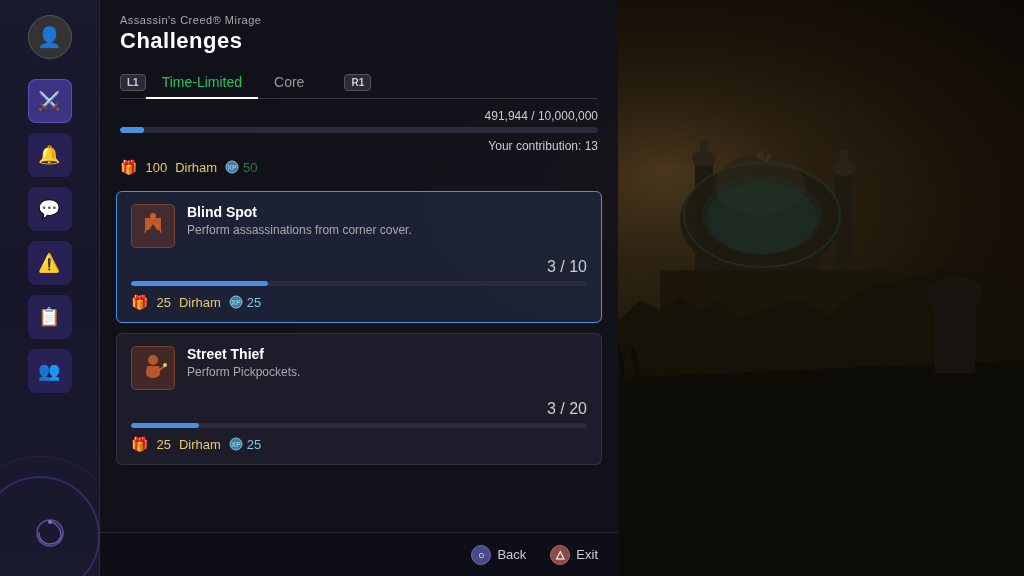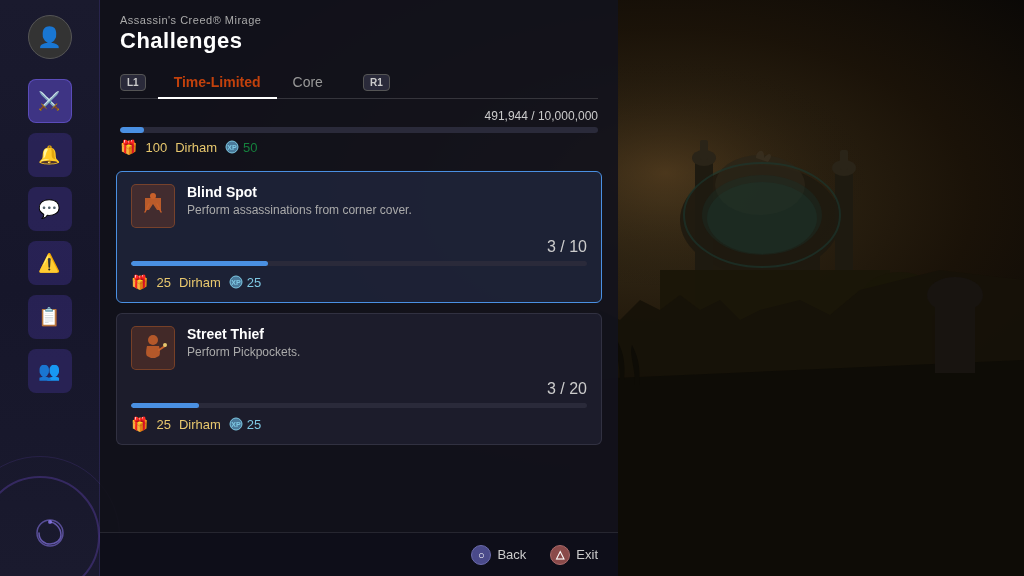--- a/index.html
+++ b/index.html
@@ -136,35 +136,34 @@
     }
 
     .tab-badge {
       background: #2a2a3a;
       border: 1px solid #555;
       border-radius: 4px;
       color: #ccc;
       font-size: 10px;
       font-weight: 700;
       padding: 2px 6px;
-      margin-right: 12px;
     }
 
     .tab-item {
       padding: 8px 16px;
       cursor: pointer;
       color: #999;
       font-size: 14px;
       font-weight: 500;
       position: relative;
     }
 
     .tab-item.active {
-      color: #c2410c;
-      font-weight: 700;
+      color: #22c55e;
+      font-weight: 400;
     }
 
     .tab-item.active::after {
       content: '';
       position: absolute;
       bottom: -1px;
       left: 0;
       right: 0;
       height: 2px;
       background: #fff;
@@ -463,20 +462,21 @@
     </div>
     <span class="tab-badge-right">R1</span>
   </div>
   <div class="tabs-divider"></div>
 
   <div class="community-section">
     <div class="community-progress-text">491,944 / 10,000,000</div>
     <div class="progress-bar-bg">
       <div class="progress-bar-fill" style="width: 5%"></div>
     </div>
+    <div class="contribution-text">Your contribution: 13</div>
     <div class="community-rewards">
       <span class="reward-icon">🎁</span>
       <span>100</span>
       <span>Dirham</span>
       <span class="reward-xp">
         <svg width="14" height="14" viewBox="0 0 14 14">
             <circle cx="7" cy="7" r="6" fill="#4a7a9b" stroke="#7ec8e3" stroke-width="1"></circle>
             <text x="7" y="10" text-anchor="middle" font-size="7" fill="#7ec8e3" font-weight="bold">XP</text>
           </svg>
         <span>50</span>

